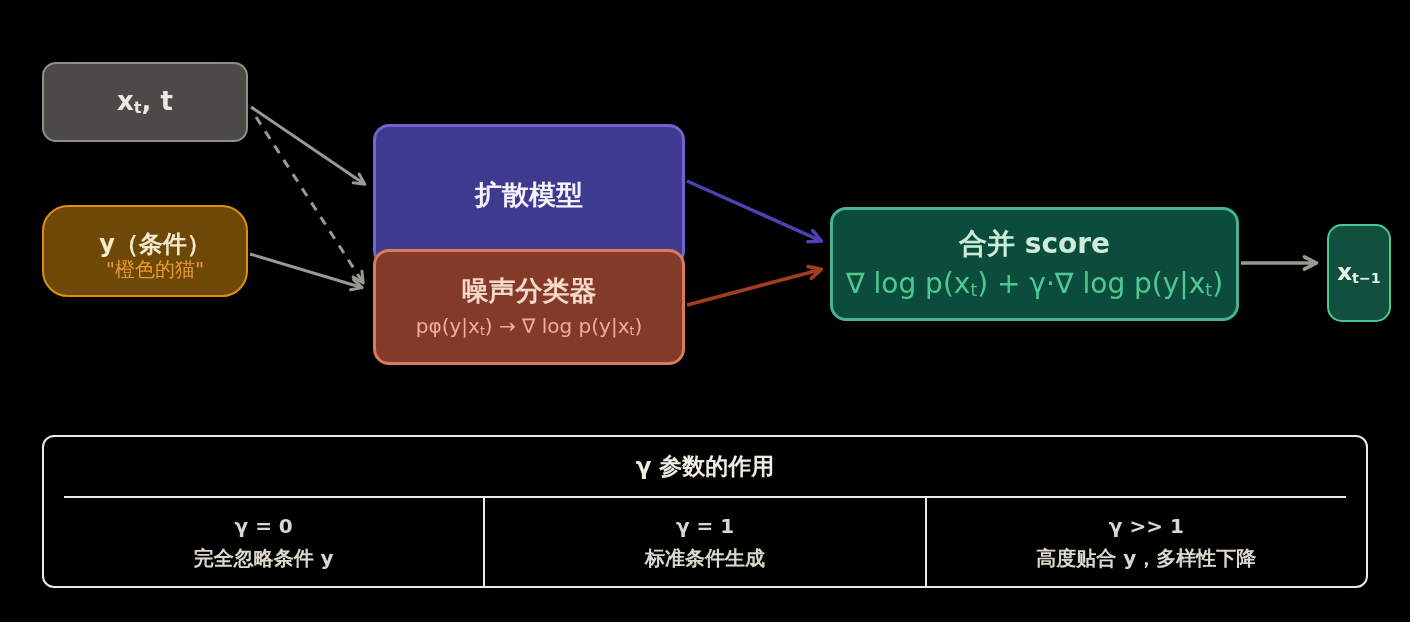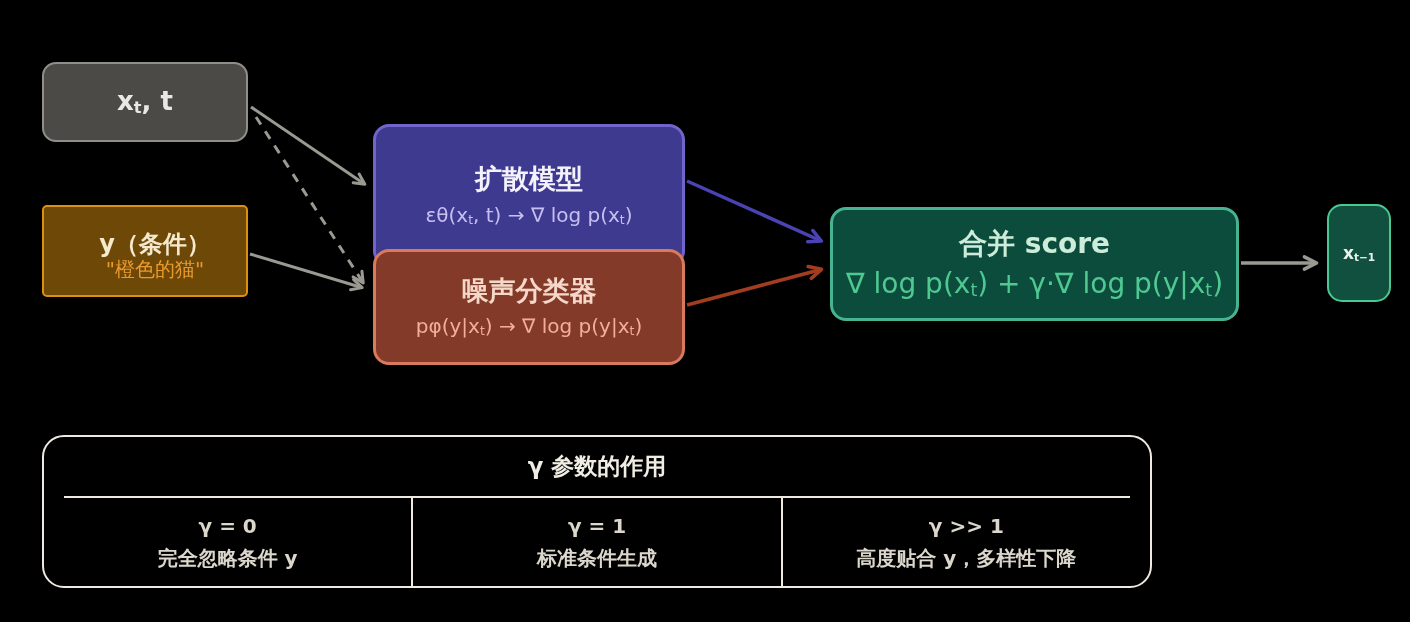--- a/index.html
+++ b/index.html
@@ -48,21 +48,21 @@
     background: var(--input-box-bg);
     border: 2px solid var(--input-box-border);
     border-radius: 14px;
     color: var(--input-text);
     font-size: 26px; font-weight: bold;
   }
   #condition-box {
     left: 42px; top: 205px; width: 206px; height: 92px;
     background: var(--condition-box-bg);
     border: 2px solid var(--condition-box-border);
-    border-radius: 5px;
+    border-radius: 26px;
     padding-top: 8px;
     padding-left: 20px;
   }
   .condition-title {
     font-size: 24px; font-weight: bold;
     color: var(--condition-title);
     line-height: 1.2;
   }
   .condition-subtitle {
     font-size: 20px;
@@ -94,33 +94,33 @@
     border: 3px solid var(--merge-box-border);
     border-radius: 16px;
   }
   #merge-box .box-title { color: var(--merge-title); font-size: 28px; }
   #merge-box .box-formula { color: var(--merge-formula); font-size: 28px; }
 
   .box-title { font-size: 27px; font-weight: bold; }
   .box-formula { font-size: 20px; margin-top: 7px; white-space: nowrap; }
 
   #output-box {
-    left: 1327px; top: 204px; width: 64px; height: 98px;
+    left: 1327px; top: 224px; width: 64px; height: 98px;
     background: var(--output-box-bg);
     border: 2px solid var(--output-box-border);
     border-radius: 15px;
     color: var(--output-text);
-    font-size: 17px; font-weight: bold;
+    font-size: 23px; font-weight: bold;
   }
 
   .panel {
     position: absolute;
-    left: 42px; top: 435px; width: 1110px; height: 153px;
+    left: 42px; top: 435px; width: 1326px; height: 153px;
     border: 2px solid var(--panel-border);
-    border-radius: 22px;
+    border-radius: 12px;
     display: flex;
     flex-direction: column;
     background: var(--bg);
   }
   .panel-title {
     height: 59px;
     display: flex; align-items: center; justify-content: center;
     font-size: 23px; font-weight: bold;
     color: var(--panel-title);
   }
@@ -171,21 +171,20 @@
     <div><span>x</span><span class="sub">t</span><span>, t</span></div>
   </div>
 
   <div class="box" id="condition-box">
     <div class="condition-title">y（条件）</div>
     <div class="condition-subtitle">"橙色的猫"</div>
   </div>
 
   <div class="box" id="diffusion-box">
     <div class="box-title">扩散模型</div>
-    <div class="box-formula"><span>εθ(x</span><span class="sub">t</span><span>, t) → ∇ log p(x</span><span class="sub">t</span><span>)</span></div>
   </div>
 
   <div class="box" id="classifier-box">
     <div class="box-title">噪声分类器</div>
     <div class="box-formula"><span>pφ(y|x</span><span class="sub">t</span><span>) → ∇ log p(y|x</span><span class="sub">t</span><span>)</span></div>
   </div>
 
   <div class="box" id="merge-box">
     <div class="box-title">合并 score</div>
     <div class="box-formula"><span>∇ log p(x</span><span class="sub">t</span><span>) + γ·∇ log p(y|x</span><span class="sub">t</span><span>)</span></div>

